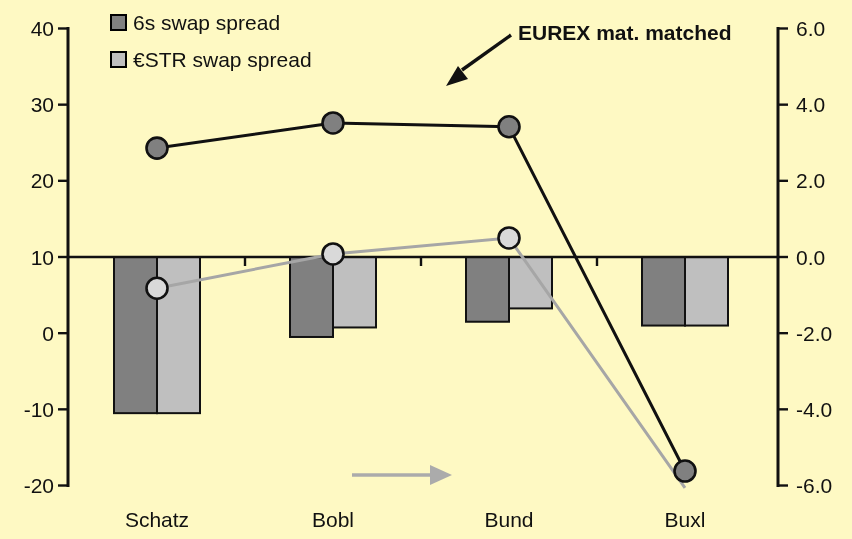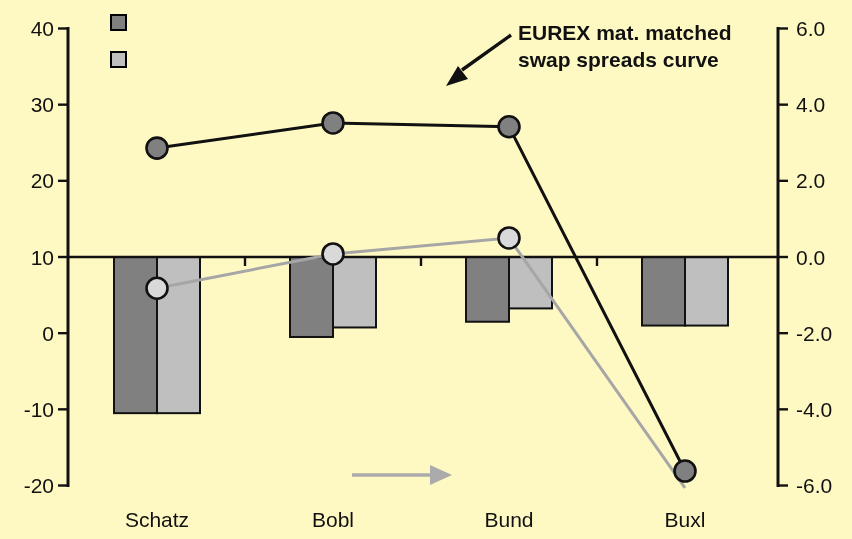--- a/index.html
+++ b/index.html
@@ -90,24 +90,25 @@
       </g>
       <g>
         <line x1="352" y1="475" x2="430" y2="475" stroke="#ababab" stroke-width="3.6"></line>
         <polygon points="430,465 452,475 430,485" fill="#ababab"></polygon>
       </g>
     </svg>
 
   <div class="overlay legend">
     <div class="legend-row">
       <span class="swatch" style="background: rgb(128, 128, 128);"></span>
+      <span class="legend-label">6s swap spread</span>
     </div>
     <div class="legend-row">
       <span class="swatch" style="background: rgb(191, 191, 191);"></span>
+      <span class="legend-label">€STR swap spread</span>
     </div>
   </div>
 
   <div class="overlay curve-note">
     <div>EUREX mat. matched</div>
-    <div>swap spreads curve</div>
   </div>
 
 </div>
 
 </body></html>

